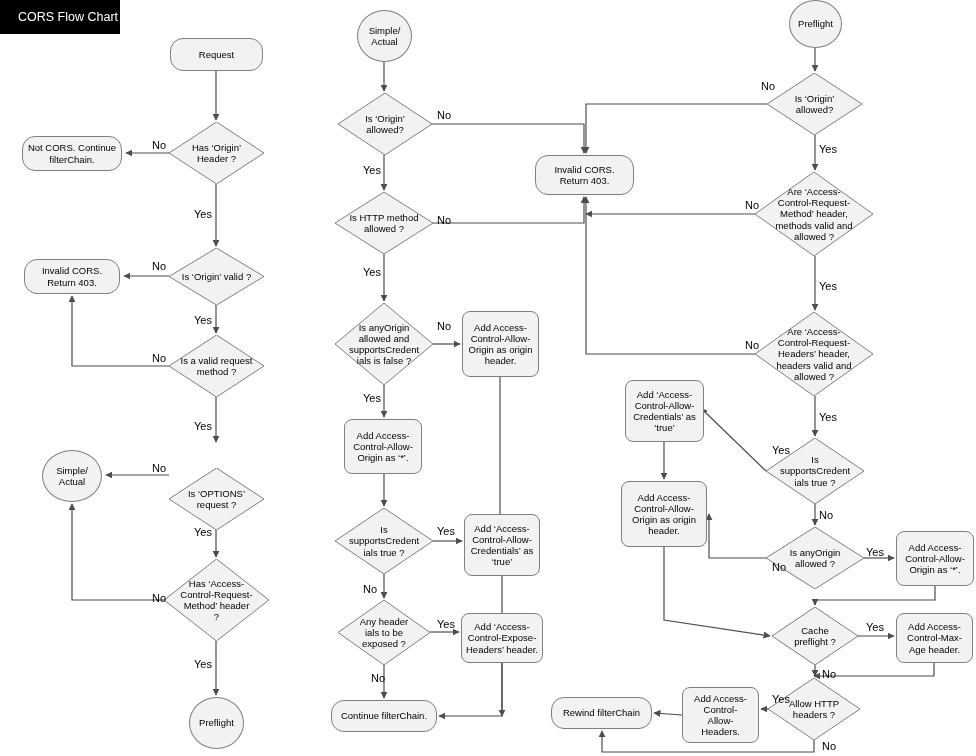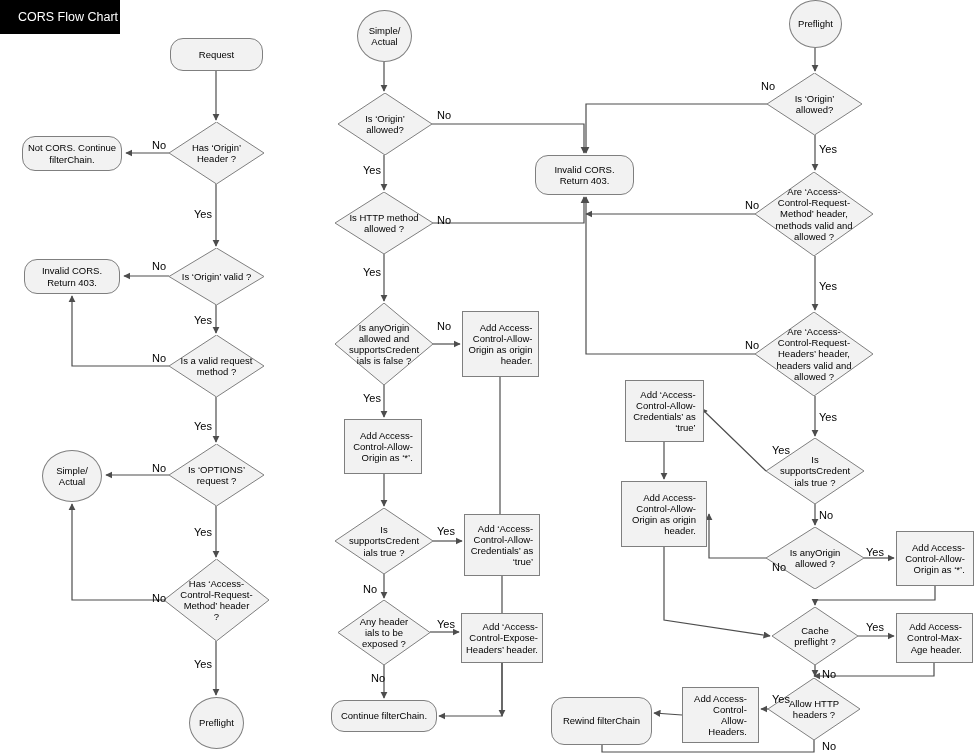--- a/index.html
+++ b/index.html
@@ -33,22 +33,21 @@
     text-align: center;
     font-size: 9.5px;
     line-height: 1.18;
     color: #000000;
     background: #f2f2f2;
     border: 1px solid #7f7f7f;
     padding: 1px 2px;
     white-space: pre-line;
   }
   .node.rect {
-    border-radius: 0;
-    text-align: right;
+    border-radius: 8px;
   }
   .node.round {
     border-radius: 13px;
   }
   .node.ellipse {
     border-radius: 50%;
   }
   .node.diamond {
     background: transparent;
     border: none;
@@ -165,21 +164,21 @@
 filterChain.</span></div>
       <div class="node diamond" style="left: 169px; top: 248px; width: 95px; height: 57px;"><svg class="diamond-shape" viewBox="0 0 100 100" preserveAspectRatio="none">
           <polygon points="50,0 100,50 50,100 0,50" fill="#f2f2f2" stroke="#7f7f7f" vector-effect="non-scaling-stroke"></polygon>
         </svg><span class="diamond-label">Is ‘Origin’ valid ?</span></div>
       <div class="node round" style="left: 24px; top: 259px; width: 96px; height: 35px;"><span>Invalid CORS.
 Return 403.</span></div>
       <div class="node diamond" style="left: 169px; top: 335px; width: 95px; height: 62px;"><svg class="diamond-shape" viewBox="0 0 100 100" preserveAspectRatio="none">
           <polygon points="50,0 100,50 50,100 0,50" fill="#f2f2f2" stroke="#7f7f7f" vector-effect="non-scaling-stroke"></polygon>
         </svg><span class="diamond-label">Is a valid request
 method ?</span></div>
-      <div class="node diamond" style="left: 169px; top: 444px; width: 95px; height: 62px;"><svg class="diamond-shape" viewBox="0 0 100 100" preserveAspectRatio="none">
+      <div class="node diamond" style="left: 169px; top: 468px; width: 95px; height: 62px;"><svg class="diamond-shape" viewBox="0 0 100 100" preserveAspectRatio="none">
           <polygon points="50,0 100,50 50,100 0,50" fill="#f2f2f2" stroke="#7f7f7f" vector-effect="non-scaling-stroke"></polygon>
         </svg><span class="diamond-label">Is ‘OPTIONS’
 request ?</span></div>
       <div class="node ellipse" style="left: 42px; top: 450px; width: 60px; height: 52px;"><span>Simple/
 Actual</span></div>
       <div class="node diamond" style="left: 164px; top: 559px; width: 105px; height: 82px;"><svg class="diamond-shape" viewBox="0 0 100 100" preserveAspectRatio="none">
           <polygon points="50,0 100,50 50,100 0,50" fill="#f2f2f2" stroke="#7f7f7f" vector-effect="non-scaling-stroke"></polygon>
         </svg><span class="diamond-label">Has ‘Access-
 Control-Request-
 Method’ header
@@ -275,21 +274,21 @@
 Control-Max-
 Age header.</span></div>
       <div class="node diamond" style="left: 768px; top: 678px; width: 92px; height: 62px;"><svg class="diamond-shape" viewBox="0 0 100 100" preserveAspectRatio="none">
           <polygon points="50,0 100,50 50,100 0,50" fill="#f2f2f2" stroke="#7f7f7f" vector-effect="non-scaling-stroke"></polygon>
         </svg><span class="diamond-label">Allow HTTP
 headers ?</span></div>
       <div class="node rect" style="left: 682px; top: 687px; width: 77px; height: 56px;"><span>Add Access-
 Control-
 Allow-
 Headers.</span></div>
-      <div class="node round" style="left: 551px; top: 697px; width: 101px; height: 48px;"><span>Rewind filterChain</span></div>
+      <div class="node round" style="left: 551px; top: 697px; width: 101px; height: 32px;"><span>Rewind filterChain</span></div>
     </div>
   <div id="labels-layer">
       <span class="edge-label" style="left: 152px; top: 139px;">No</span>
       <span class="edge-label" style="left: 194px; top: 208px;">Yes</span>
       <span class="edge-label" style="left: 152px; top: 260px;">No</span>
       <span class="edge-label" style="left: 194px; top: 314px;">Yes</span>
       <span class="edge-label" style="left: 152px; top: 352px;">No</span>
       <span class="edge-label" style="left: 194px; top: 420px;">Yes</span>
       <span class="edge-label" style="left: 152px; top: 462px;">No</span>
       <span class="edge-label" style="left: 194px; top: 526px;">Yes</span>

